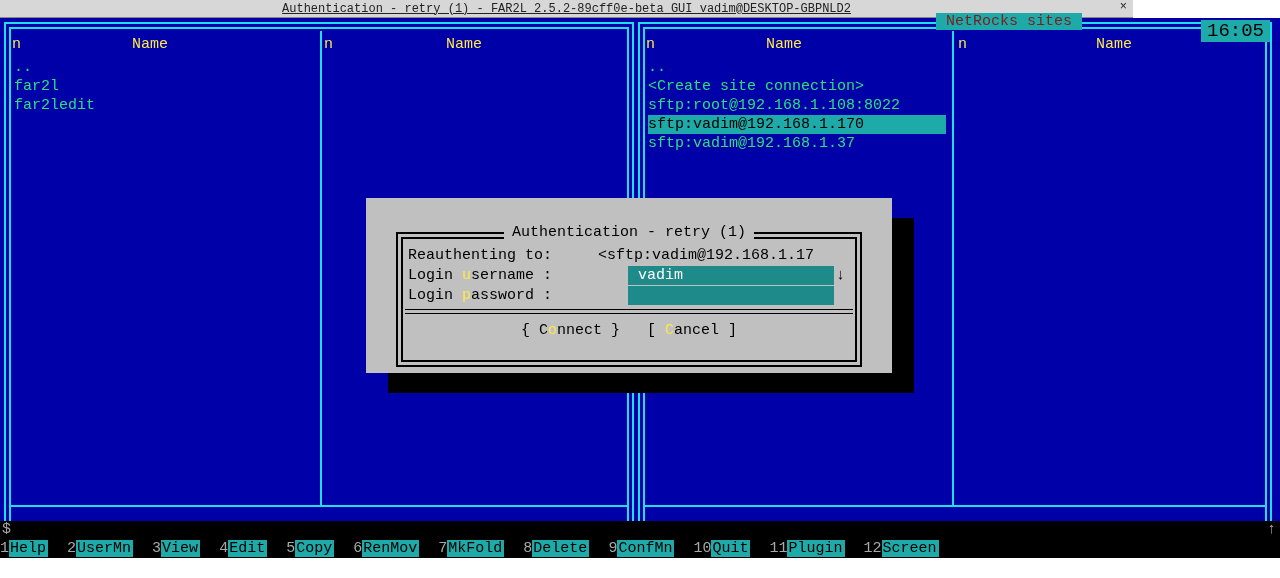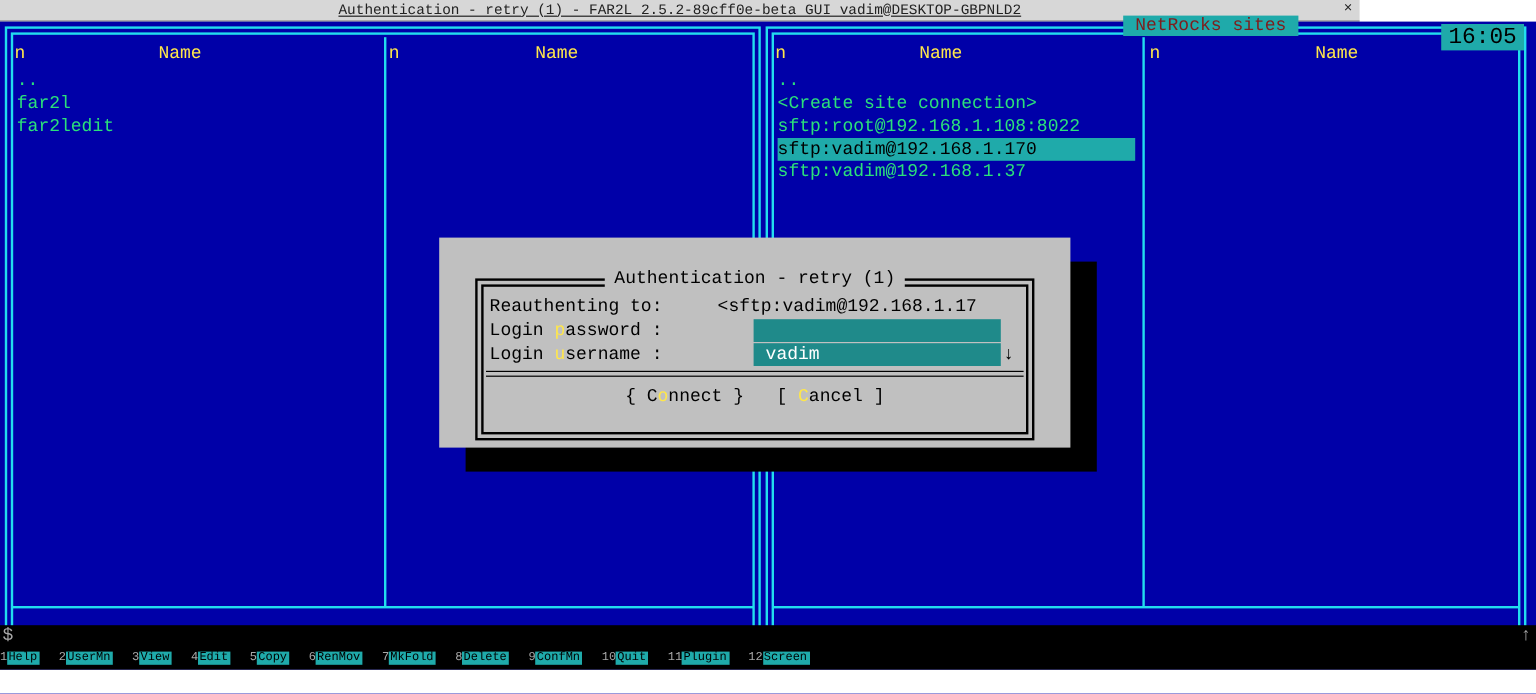--- a/index.html
+++ b/index.html
@@ -51,21 +51,21 @@
 
 .summary { position:absolute; bottom:-4px; background:#0000a8; color:#22ddee; padding:0 8px; font-size:15px; }
 .summary.left { left:172px; }
 .summary.right { right:150px; }
 
 
 .promptline { position:absolute; left:0; right:0; bottom:18px; height:19px; background:#000; color:#a8a8a8; font-size:15px; padding-left:2px; }
 .promptline .uparrow { position:absolute; right:4px; color:#a8a8a8; }
 
 
-.fnbar { position:absolute; left:0; right:0; bottom:0; height:18px; background:#000; font-size:10px; line-height:18px; white-space:nowrap; }
+.fnbar { position:absolute; left:0; right:0; bottom:0; height:18px; background:#000; font-size:15px; line-height:18px; white-space:nowrap; }
 .fkey { display:inline-block; margin-right:10px; }
 .fkey .num { color:#a8a8a8; }
 .fkey .lbl { background:#1faaaa; color:#000; padding:0 2px 0 1px; }
 
 
 .shadow { position:absolute; left:388px; top:200px; width:526px; height:175px; background:#000; }
 .dialog { position:absolute; left:366px; top:180px; width:526px; height:175px; background:#c0c0c0; color:#000; font-size:15px; }
 .dlgouter { position:absolute; left:30px; top:6px; right:30px; bottom:6px; border:2px solid #000;margin-top:28px; }
 .dlgouter::before { content:""; position:absolute; inset:3px; border:2px solid #000; pointer-events:none; }
 .dlgtitle { position:absolute; top:-10px; left:50%; transform:translateX(-50%); background:#c0c0c0; padding:0 8px; white-space:nowrap; z-index:2; }
@@ -142,27 +142,27 @@
   <div class="shadow"></div>
   <div class="dialog">
     <div class="dlgouter">
       <div class="dlgtitle"> Authentication - retry (1) </div>
       <div class="dlgcontent">
         <div class="dlgrow">
           <span>Reauthenting to:</span>
           <span style="position:absolute; left:190px">&lt;sftp:vadim@192.168.1.17</span>
         </div>
         <div class="dlgrow">
-          <span>Login </span><span class="hot">p</span><span>assword    :</span>
-          <div class="dlginput"><span></span></div>
-        </div>
-        <div class="dlgrow">
           <span>Login </span><span class="hot">u</span><span>sername    :</span>
           <div class="dlginput"><span>vadim</span></div>
           <span class="ddarrow">↓</span>
+        </div>
+        <div class="dlgrow">
+          <span>Login </span><span class="hot">p</span><span>assword    :</span>
+          <div class="dlginput"><span></span></div>
         </div>
       </div>
       <div class="dlgsep"></div>
       <div class="dlgbtns">
         <span class="dlgbtn"><span>{ C</span><span class="hot">o</span><span>nnect }</span></span>
         &nbsp;
         <span class="dlgbtn"><span>[ </span><span class="hot">C</span><span>ancel ]</span></span>
       </div>
     </div>
   </div>

